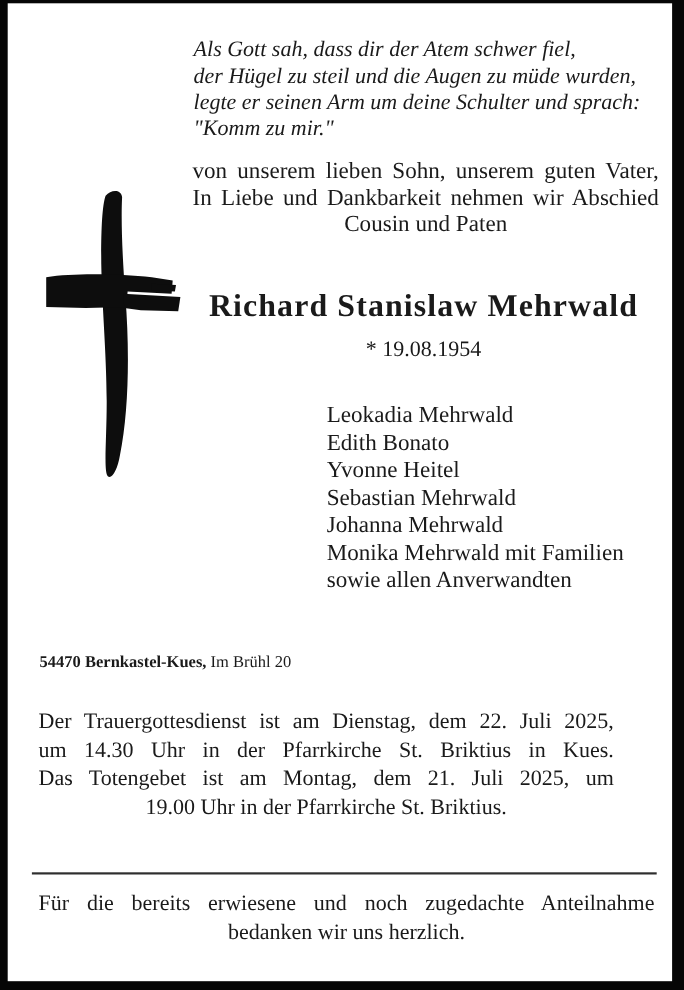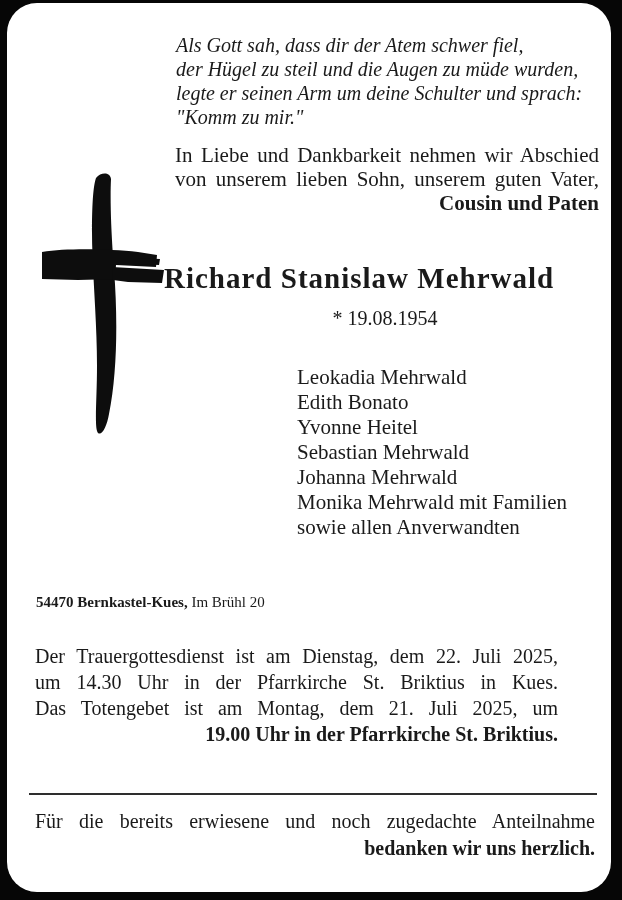--- a/index.html
+++ b/index.html
@@ -9,40 +9,40 @@
     background: #060606;
     font-family: "Liberation Serif", "DejaVu Serif", serif;
     color: #1a1a1a;
     overflow: hidden;
   }
   .paper {
     position: absolute;
     left: 7px; top: 3px;
     width: 604px; height: 889px;
     background: #ffffff;
-    border-radius: 30px;
   }
   .abs { position: absolute; }
 
   .poem {
     left: 169px; top: 30px;
     font-style: italic;
     font-size: 20px;
     line-height: 24px;
     white-space: nowrap;
   }
   .intro {
     left: 168px; top: 140px;
     width: 424px;
     font-size: 21px;
     line-height: 24px;
   }
   .name-line {
-    left: 157px; top: 259px;
+    left: 168px; top: 259px;
     width: 420px;
+    text-align: center;
     font-weight: bold;
     font-size: 29px;
     line-height: 32px;
     letter-spacing: 1px;
     white-space: nowrap;
   }
   .dates-line {
     left: 168px; top: 303px;
     width: 420px;
     font-size: 20px;
@@ -81,23 +81,22 @@
     width: 560px;
     font-size: 20px;
     line-height: 27px;
   }
   .jline {
     text-align: justify;
     text-align-last: justify;
     white-space: nowrap;
   }
   .lline {
-    text-align: right;
+    text-align: center;
     white-space: nowrap;
-    font-weight: bold;
   }
   .cross {
     left: 31px; top: 167px;
     width: 128px; height: 268px;
   }
   .cross svg { width: 100%; height: 100%; display: block; }
 </style>
 </head>
 <body>
 
@@ -122,22 +121,22 @@
   </div>
 
   <div class="abs poem">
     <div>Als Gott sah, dass dir der Atem schwer fiel,</div>
     <div>der Hügel zu steil und die Augen zu müde wurden,</div>
     <div>legte er seinen Arm um deine Schulter und sprach:</div>
     <div>"Komm zu mir."</div>
   </div>
 
   <div class="abs intro">
+    <div class="jline">von unserem lieben Sohn, unserem guten Vater,</div>
     <div class="jline">In Liebe und Dankbarkeit nehmen wir Abschied</div>
-    <div class="jline">von unserem lieben Sohn, unserem guten Vater,</div>
     <div class="lline">Cousin und Paten</div>
   </div>
 
   <div class="abs name-line">Richard Stanislaw Mehrwald</div>
 
   <div class="abs dates-line">
     <span>* 19.08.1954</span>
   </div>
 
   <div class="abs mourners">

